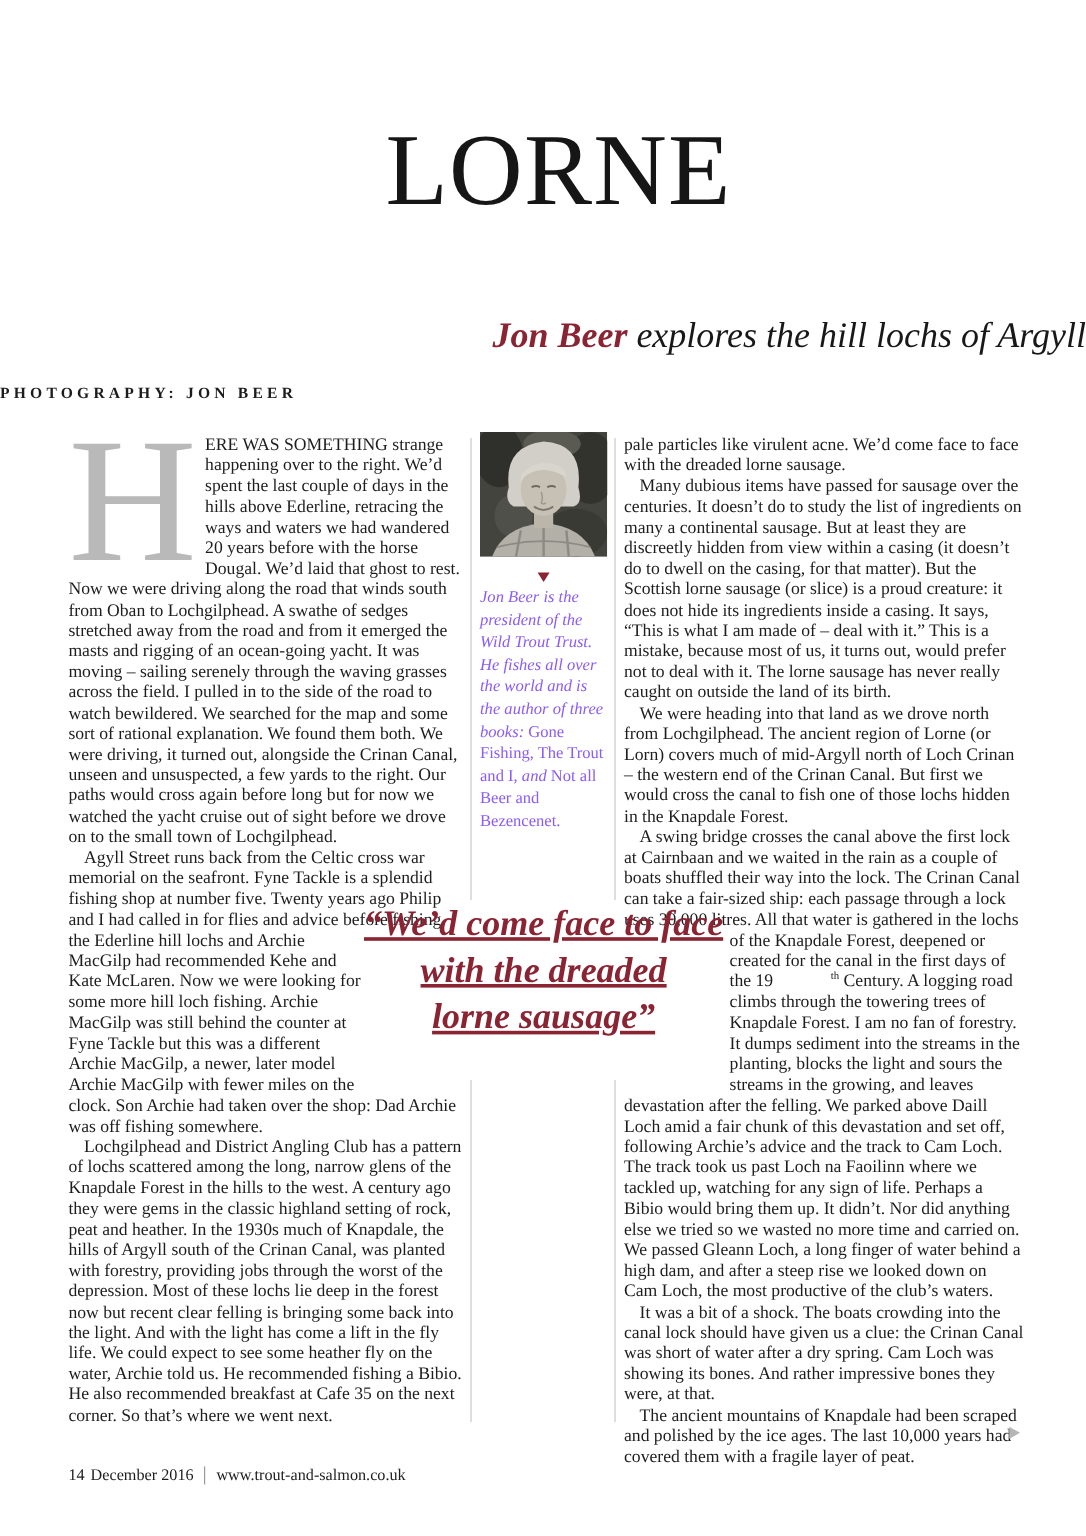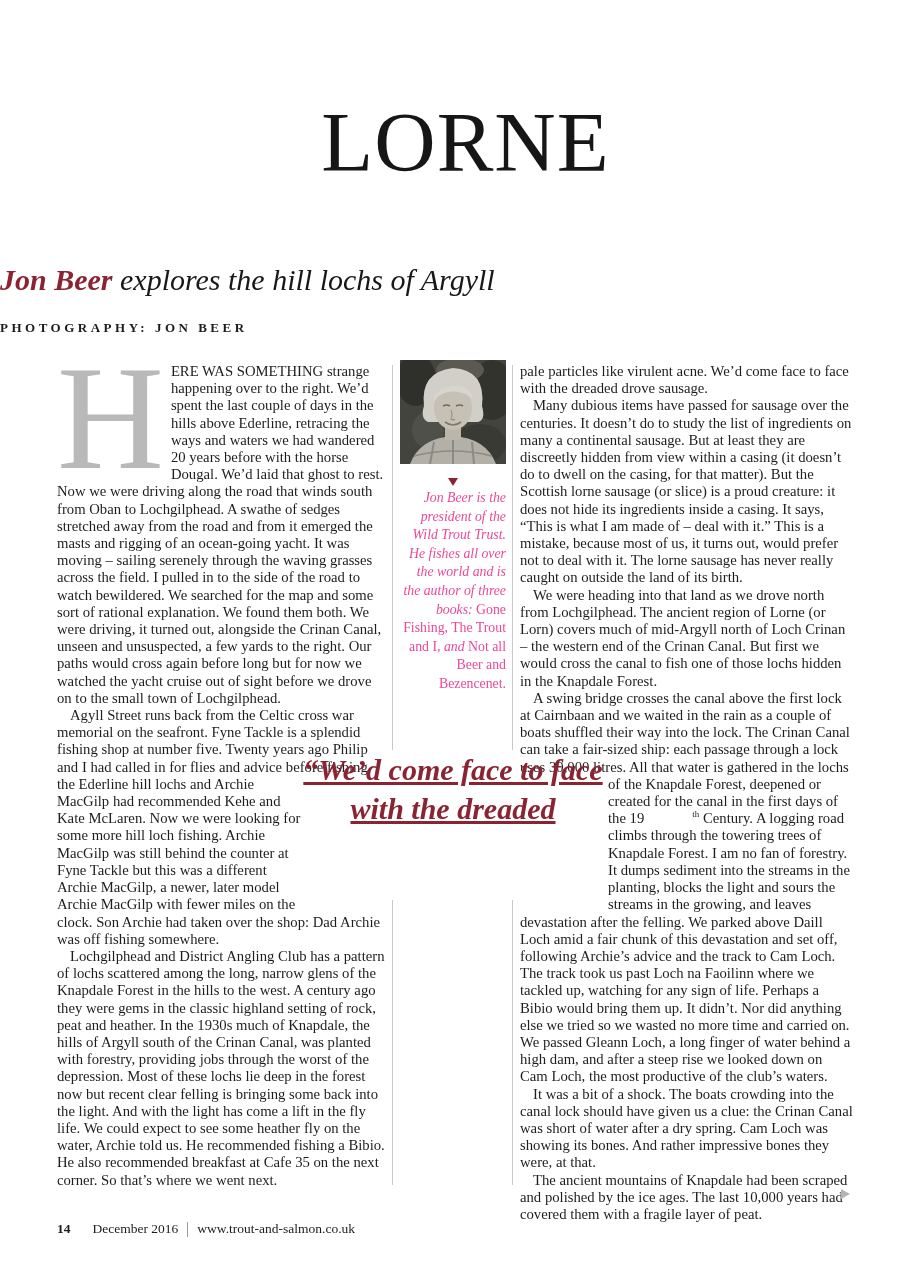--- a/index.html
+++ b/index.html
@@ -10,21 +10,21 @@
   .page { position:absolute; inset:0; }
 
   
   .title {
     position:absolute; top:104px; left:0; width:100%;
     text-align:center; font-size:85px; line-height:77px;
     letter-spacing:1px; color:#161616; font-weight:normal;padding-left:13px;
   }
   .standfirst {
     position:absolute; top:260px; left:0; width:100%;
-    text-align:left; font-style:italic; font-size:30px; line-height:40px;
+    text-align:right; font-style:italic; font-size:30px; line-height:40px;
     color:#181818;
   }
   .standfirst .author { color:#8a2433; font-weight:bold; }
   .credit {
     position:absolute; top:320px; left:0; width:100%;
     text-align:left; font-size:13px; font-weight:bold;
     letter-spacing:3.5px; color:#1c1c1c;
   }
 
   
@@ -47,22 +47,22 @@
   
   .col2 { position:absolute; left:400px; top:360px; width:106px; }
   .photo { display:block; width:106px; height:104px; }
   .marker-row { text-align:center; margin-top:8px; height:10px; }
   .tri-down {
     display:inline-block; width:0; height:0;
     border-left:5px solid transparent; border-right:5px solid transparent;
     border-top:8px solid #8a2433;
   }
   .caption {
-    margin-top:7px; text-align:right; font-size:13.8px; line-height:18.6px;
-    color:#ec4899;
+    margin-top:7px; text-align:left; font-size:13.8px; line-height:18.6px;
+    color:#8b5cf6;
   }
   .cap-it { font-style:italic; }
   .cap-rm { font-style:normal; }
 
   
   .rule { position:absolute; width:1px; background:#c9c9c9; }
   .r1t { left:392px; top:365px;  height:385px; }
   .r1b { left:392px; top:900px;  height:285px; }
   .r2t { left:512px; top:365px;  height:385px; }
   .r2b { left:512px; top:900px;  height:285px; }
@@ -72,21 +72,21 @@
     position:absolute; left:287px; top:750px; width:332px;
     text-align:center; color:#8a2433; font-style:italic; font-weight:bold;
     font-size:30px; line-height:39px; z-index:3;text-decoration:underline;
   }
 
   
   .footer {
     position:absolute; left:57px; top:1221px; font-size:13.5px;
     display:flex; align-items:center; color:#1c1c1c;
   }
-  .footer .pg { font-weight:bold; margin-right:22px; }
+  .footer .pg { font-weight:normal; margin-right:5px; }
   .footer .sep { width:1px; height:15px; background:#9a9a9a; margin:0 9px; }
 
   .cont-arrow {
     position:absolute; left:841px; top:1189px; width:0; height:0;
     border-top:5.5px solid transparent; border-bottom:5.5px solid transparent;
     border-left:9px solid #b5b5b5;
   }
 </style>
 </head>
 <body>
@@ -139,24 +139,25 @@
     </svg>
     <div class="marker-row">
       <span class="tri-down"></span>
     </div>
     <div class="caption"><span class="cap-it">Jon Beer is the president of the Wild Trout Trust. He fishes all over the world and is the author of three books: </span><span class="cap-rm">Gone Fishing, The Trout and I, </span><span class="cap-it">and</span><span class="cap-rm"> Not all Beer and Bezencenet.</span></div>
   </div>
 
   <div class="pullquote">
     <div>“We’d come face to face</div>
     <div>with the dreaded</div>
+    <div>lorne sausage”</div>
   </div>
 
   <div class="col col3">
-    <p class="bp">pale particles like virulent acne. We’d come face to face with the dreaded drove sausage.</p>
+    <p class="bp">pale particles like virulent acne. We’d come face to face with the dreaded lorne sausage.</p>
     <p class="bp ind">Many dubious items have passed for sausage over the centuries. It doesn’t do to study the list of ingredients on many a continental sausage. But at least they are discreetly hidden from view within a casing (it doesn’t do to dwell on the casing, for that matter). But the Scottish lorne sausage (or slice) is a proud creature: it does not hide its ingredients inside a casing. It says, “This is what I am made of – deal with it.” This is a mistake, because most of us, it turns out, would prefer not to deal with it. The lorne sausage has never really caught on outside the land of its birth.</p>
     <p class="bp ind">We were heading into that land as we drove north from Lochgilphead. The ancient region of Lorne (or Lorn) covers much of mid-Argyll north of Loch Crinan – the western end of the Crinan Canal. But first we would cross the canal to fish one of those lochs hidden in the Knapdale Forest.</p>
     <p class="bp ind"><span>A swing bridge crosses the canal above the first lock at Cairnbaan and we waited in the rain as a couple of boats shuffled their way into the lock. The Crinan Canal can take a fair-sized ship: each passage through a lock uses 30,000 litres. All that water is gathered </span><span class="qgap-l"></span><span>in the lochs of the Knapdale Forest, deepened or created for the canal in the first days of the 19</span><sup>th</sup><span> Century. A logging road climbs through the towering trees of Knapdale Forest. I am no fan of forestry. It dumps sediment into the streams in the planting, blocks the light and sours the streams in the growing, and leaves devastation after the felling. We parked above Daill Loch amid a fair chunk of this devastation and set off, following Archie’s advice and the track to Cam Loch. The track took us past Loch na Faoilinn where we tackled up, watching for any sign of life. Perhaps a Bibio would bring them up. It didn’t. Nor did anything else we tried so we wasted no more time and carried on. We passed Gleann Loch, a long finger of water behind a high dam, and after a steep rise we looked down on Cam Loch, the most productive of the club’s waters.</span></p>
     <p class="bp ind">It was a bit of a shock. The boats crowding into the canal lock should have given us a clue: the Crinan Canal was short of water after a dry spring. Cam Loch was showing its bones. And rather impressive bones they were, at that.</p>
     <p class="bp ind">The ancient mountains of Knapdale had been scraped and polished by the ice ages. The last 10,000 years had covered them with a fragile layer of peat.</p>
   </div>
 
   <div class="cont-arrow"></div>
 
   <div class="footer">

